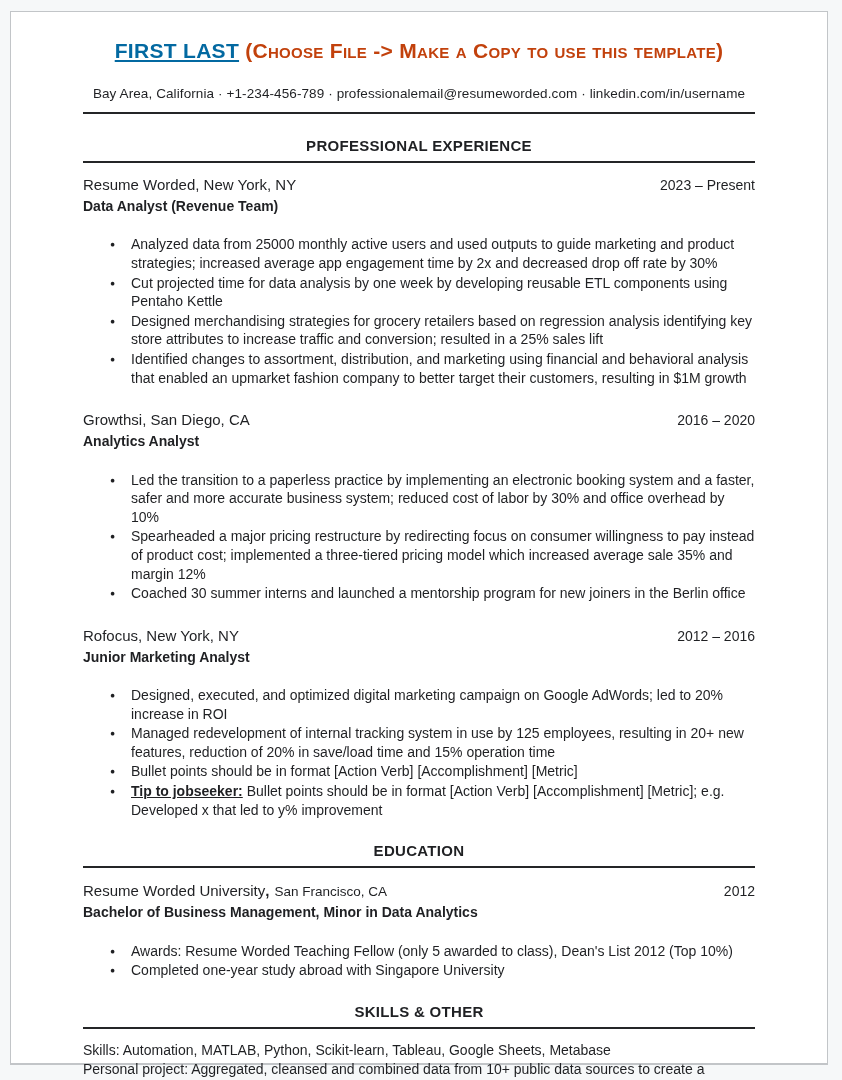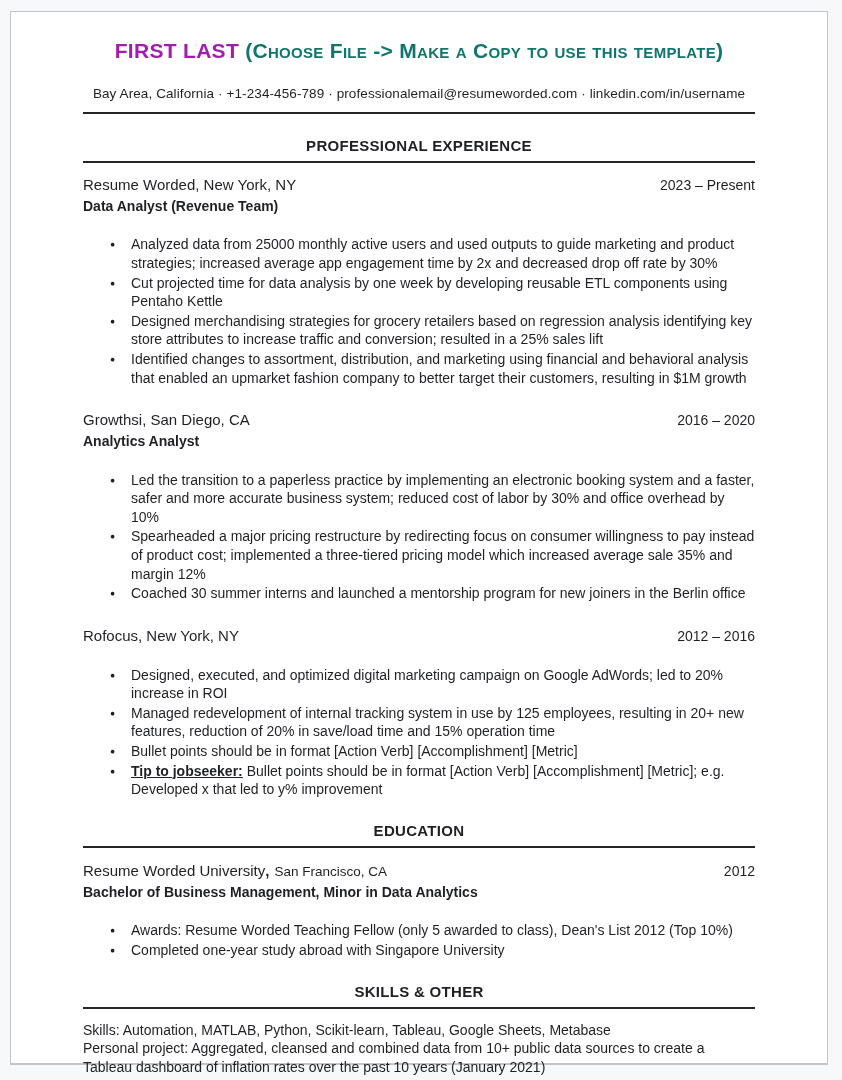--- a/index.html
+++ b/index.html
@@ -26,23 +26,23 @@
   
   .name-line {
     margin: 0;
     text-align: center;
     font-size: 21px;
     font-weight: bold;
     letter-spacing: 0.3px;
     line-height: 1.15;
     white-space: nowrap;
   }
-  .name { color: #a21caf; }
+  .name { color: #0369a1; text-decoration: underline; }
   .note {
-    color: #0f766e;
+    color: #c2410c;
     font-variant: small-caps;
   }
   .contact {
     margin-top: 23px;
     text-align: center;
     font-size: 13.5px;
     letter-spacing: 0.1px;
   }
   hr.rule {
     border: none;
@@ -168,20 +168,21 @@
             <li><span class="pre"></span><span>Spearheaded a major pricing restructure by redirecting focus on consumer willingness to pay instead of product cost; implemented a three-tiered pricing model which increased average sale 35% and margin 12%</span></li>
             <li><span class="pre"></span><span>Coached 30 summer interns and launched a mentorship program for new joiners in the Berlin office</span></li>
           </ul>
         </div>
 
         <div class="job gap">
           <div class="job-head">
             <span class="company">Rofocus, New York, NY</span>
             <span class="dates">2012 – 2016</span>
           </div>
+          <div class="role">Junior Marketing Analyst</div>
           <ul class="bullets">
             <li><span class="pre"></span><span>Designed, executed, and optimized digital marketing campaign on Google AdWords; led to 20% increase in ROI</span></li>
             <li><span class="pre"></span><span>Managed redevelopment of internal tracking system in use by 125 employees, resulting in 20+ new features, reduction of 20% in save/load time and 15% operation time</span></li>
             <li><span class="pre"></span><span>Bullet points should be in format [Action Verb] [Accomplishment] [Metric]</span></li>
             <li><span class="pre">Tip to jobseeker:</span><span> Bullet points should be in format [Action Verb] [Accomplishment] [Metric]; e.g. Developed x that led to y% improvement</span></li>
           </ul>
         </div>
       </section>
 
       <section>

